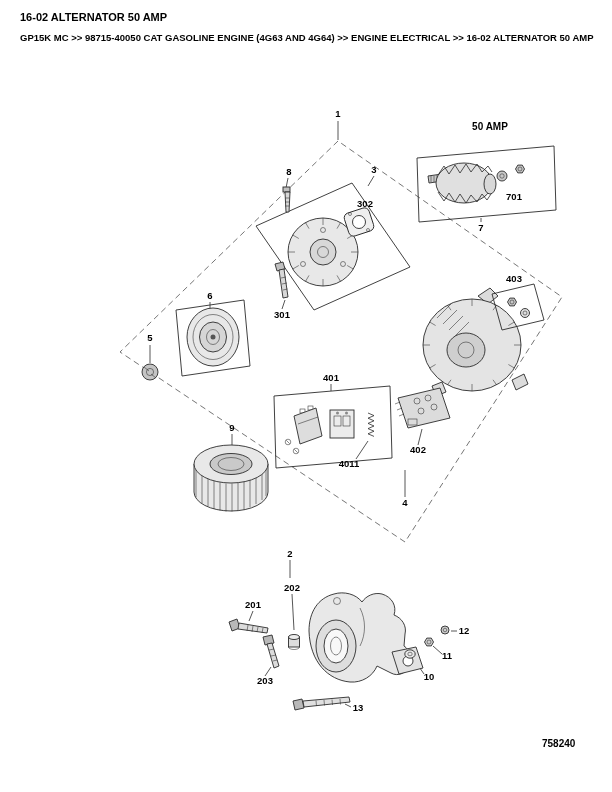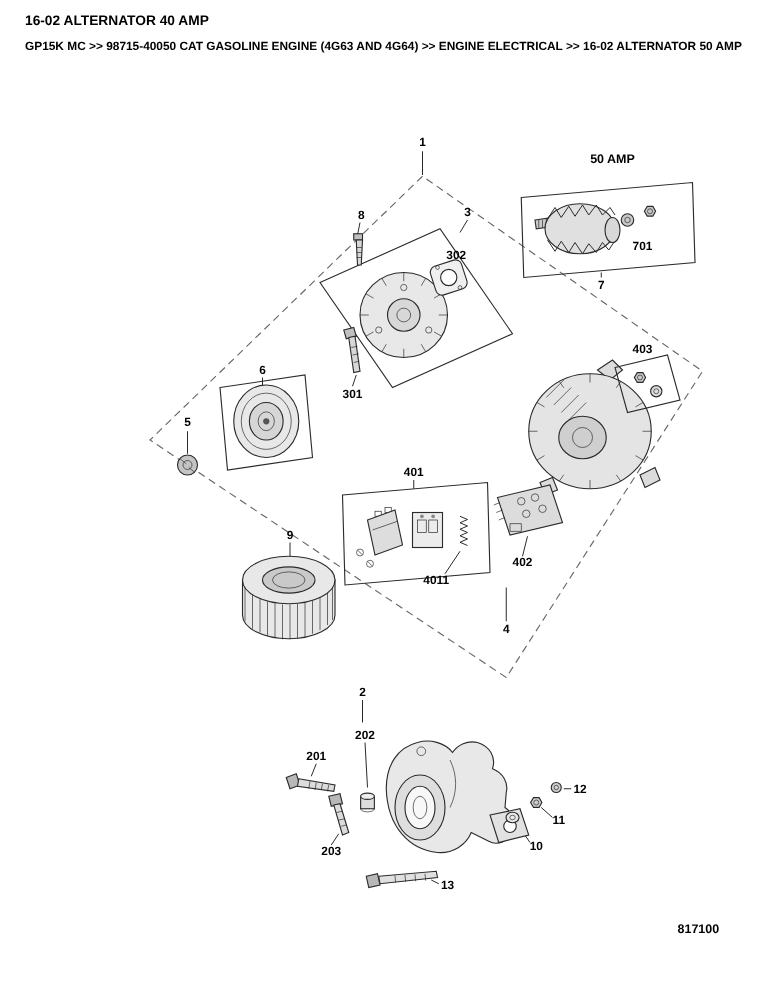--- a/index.html
+++ b/index.html
@@ -14,21 +14,21 @@
   .amp{font-size:10px;text-anchor:middle;}
   .pbox{fill:none;stroke:#2b2b2b;stroke-width:0.9;}
   .ln{stroke:#2b2b2b;stroke-width:0.8;fill:none;}
   .pt{stroke:#2b2b2b;stroke-width:0.9;}
   .thin{stroke:#2b2b2b;stroke-width:0.55;fill:none;}
 </style>
 </head>
 <body>
 
 <div class="page">
-  <div class="hdr title">16-02 ALTERNATOR 40 AMP</div>
+  <div class="hdr title">16-02 ALTERNATOR 50 AMP</div>
   <div class="hdr crumb">GP15K MC &gt;&gt; 98715-40050 CAT GASOLINE ENGINE (4G63 AND 4G64) &gt;&gt; ENGINE ELECTRICAL &gt;&gt; 16-02 ALTERNATOR 50 AMP</div>
 
   <svg width="612" height="792" viewBox="0 0 612 792">
 
     <g>
       <path d="M338 141 L120 352 L405 542 L562 297 Z" fill="none" stroke="#666" stroke-width="0.9" stroke-dasharray="6 4"></path>
     </g>
 
     <g class="ln">
       <path d="M338 121 V140"></path>
@@ -247,14 +247,14 @@
     <text class="co" x="290" y="557">2</text>
     <text class="co" x="292" y="591">202</text>
     <text class="co" x="253" y="608">201</text>
     <text class="co" x="464" y="634">12</text>
     <text class="co" x="447" y="659">11</text>
     <text class="co" x="265" y="684">203</text>
     <text class="co" x="429" y="680">10</text>
     <text class="co" x="358" y="711">13</text>
   </svg>
 
-  <div class="fig">817100</div>
+  <div class="fig">758240</div>
 </div>
 
 </body></html>

